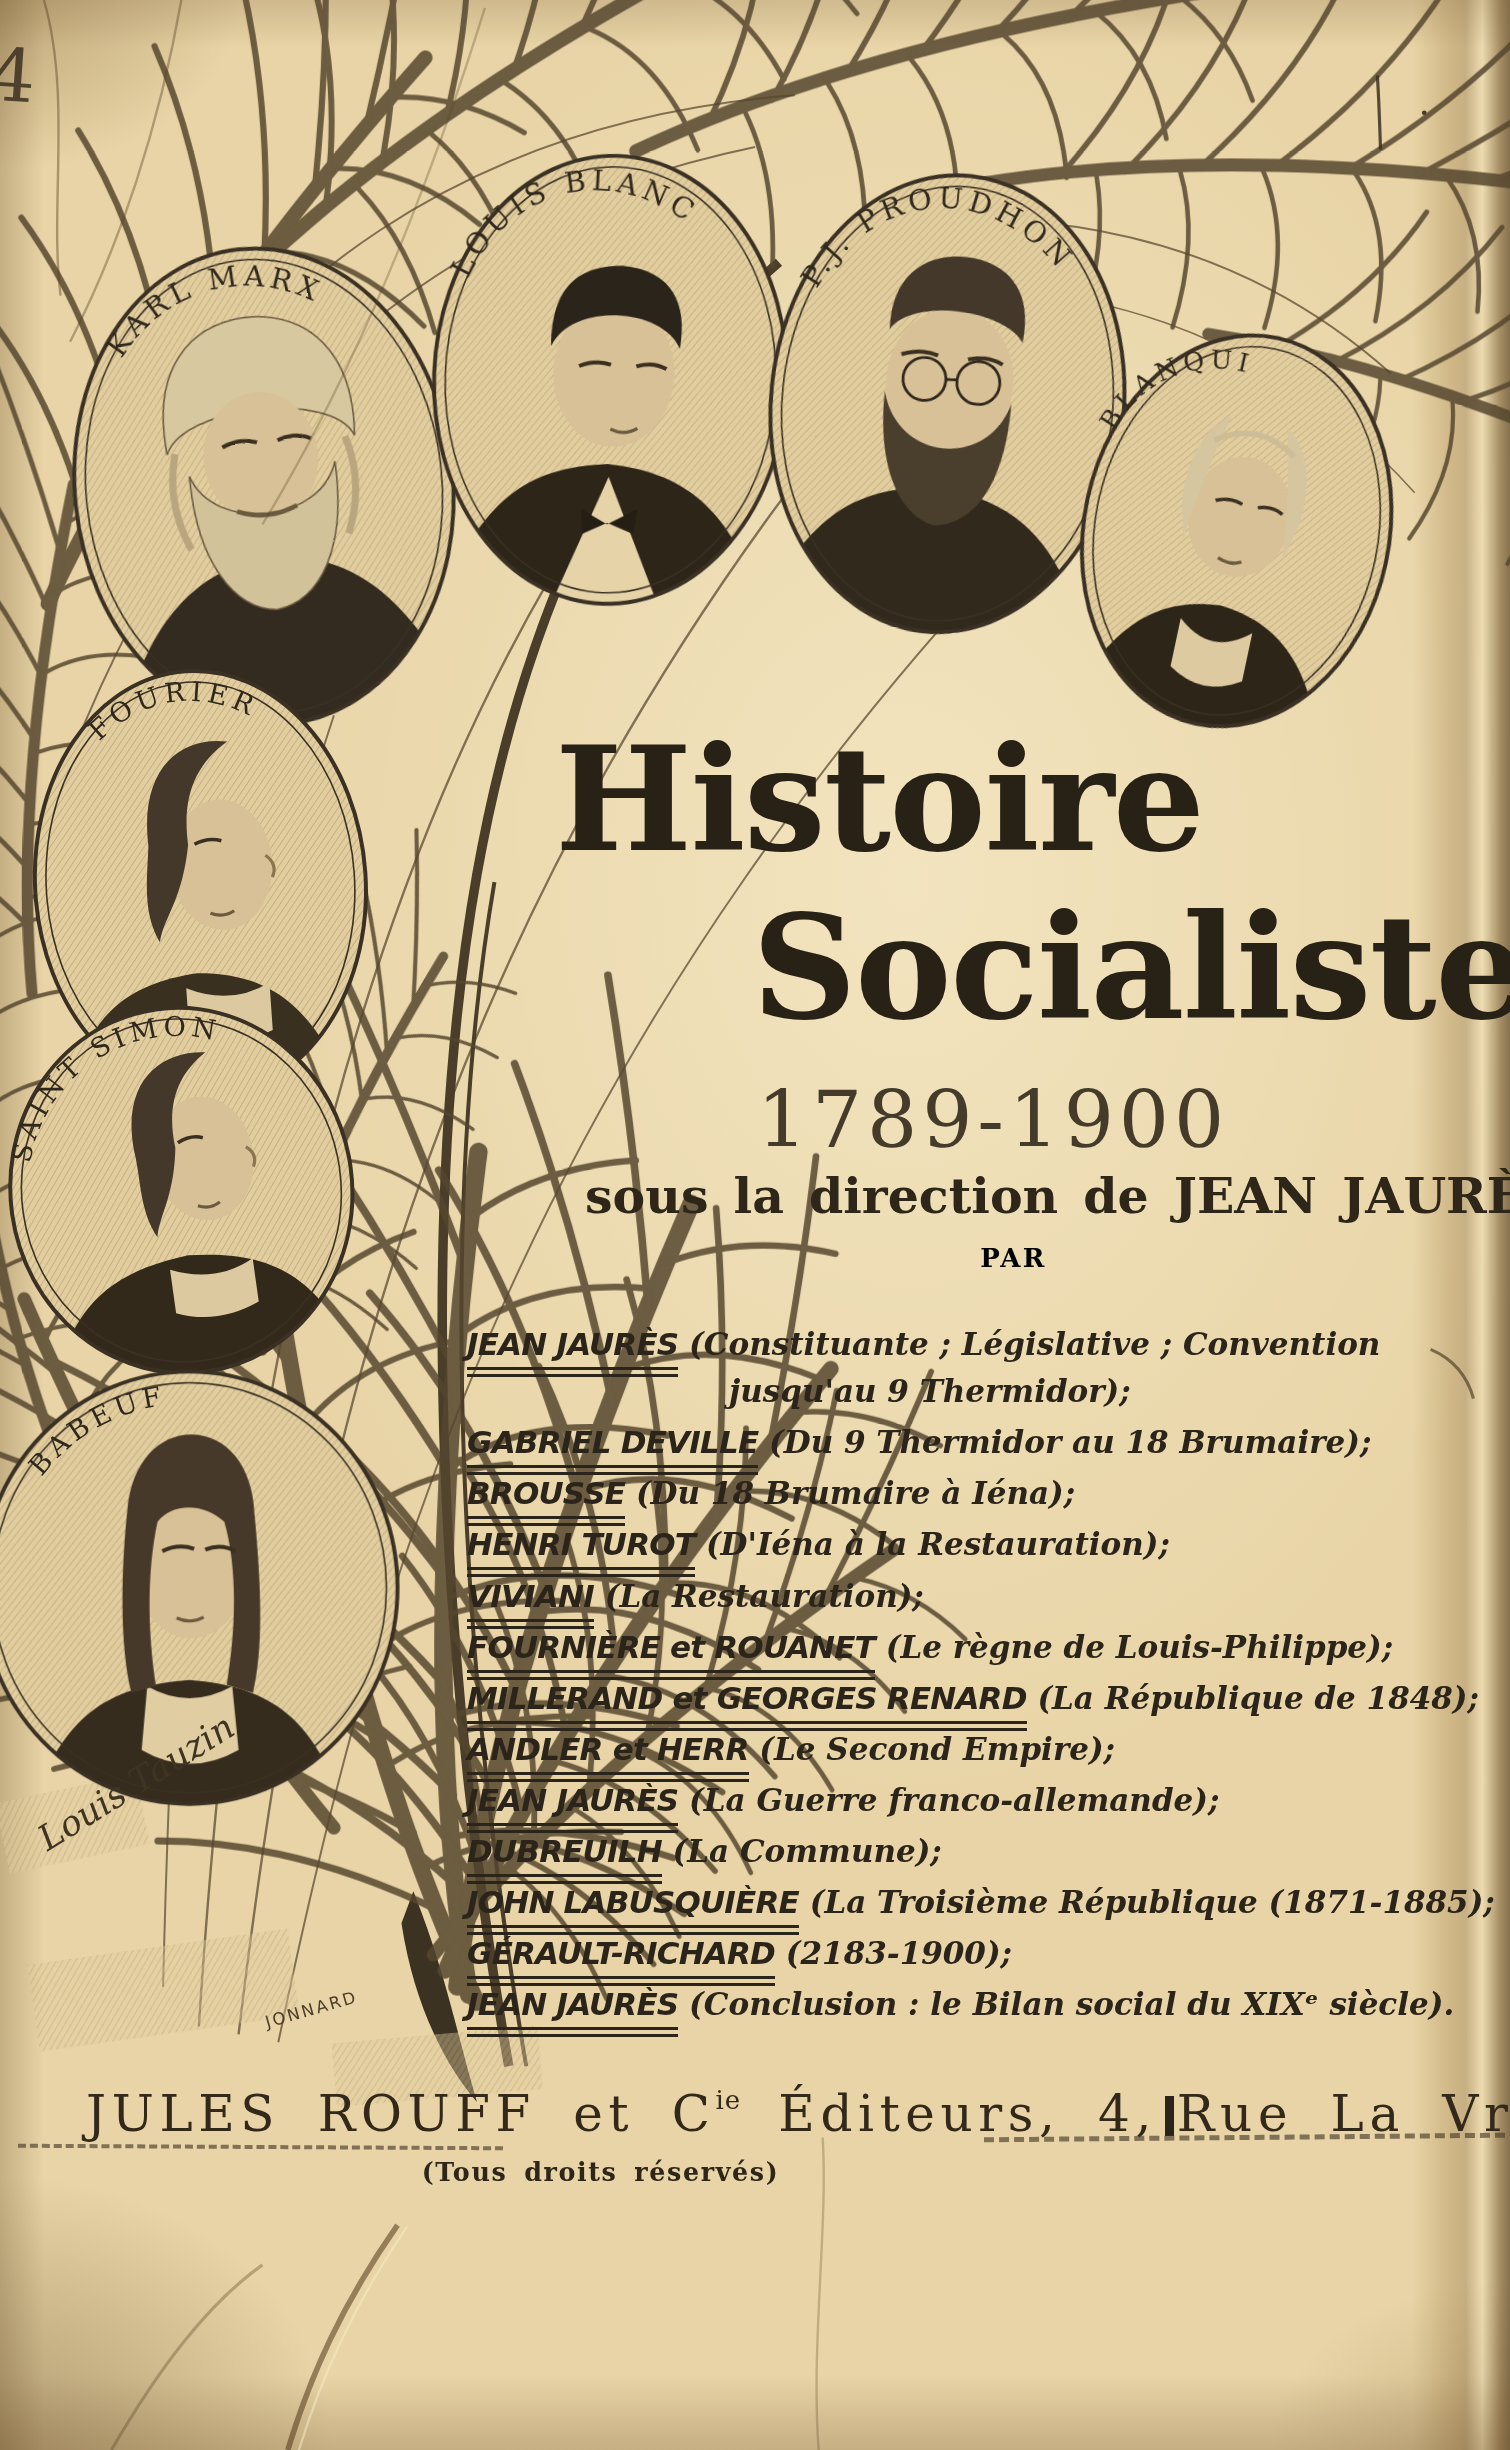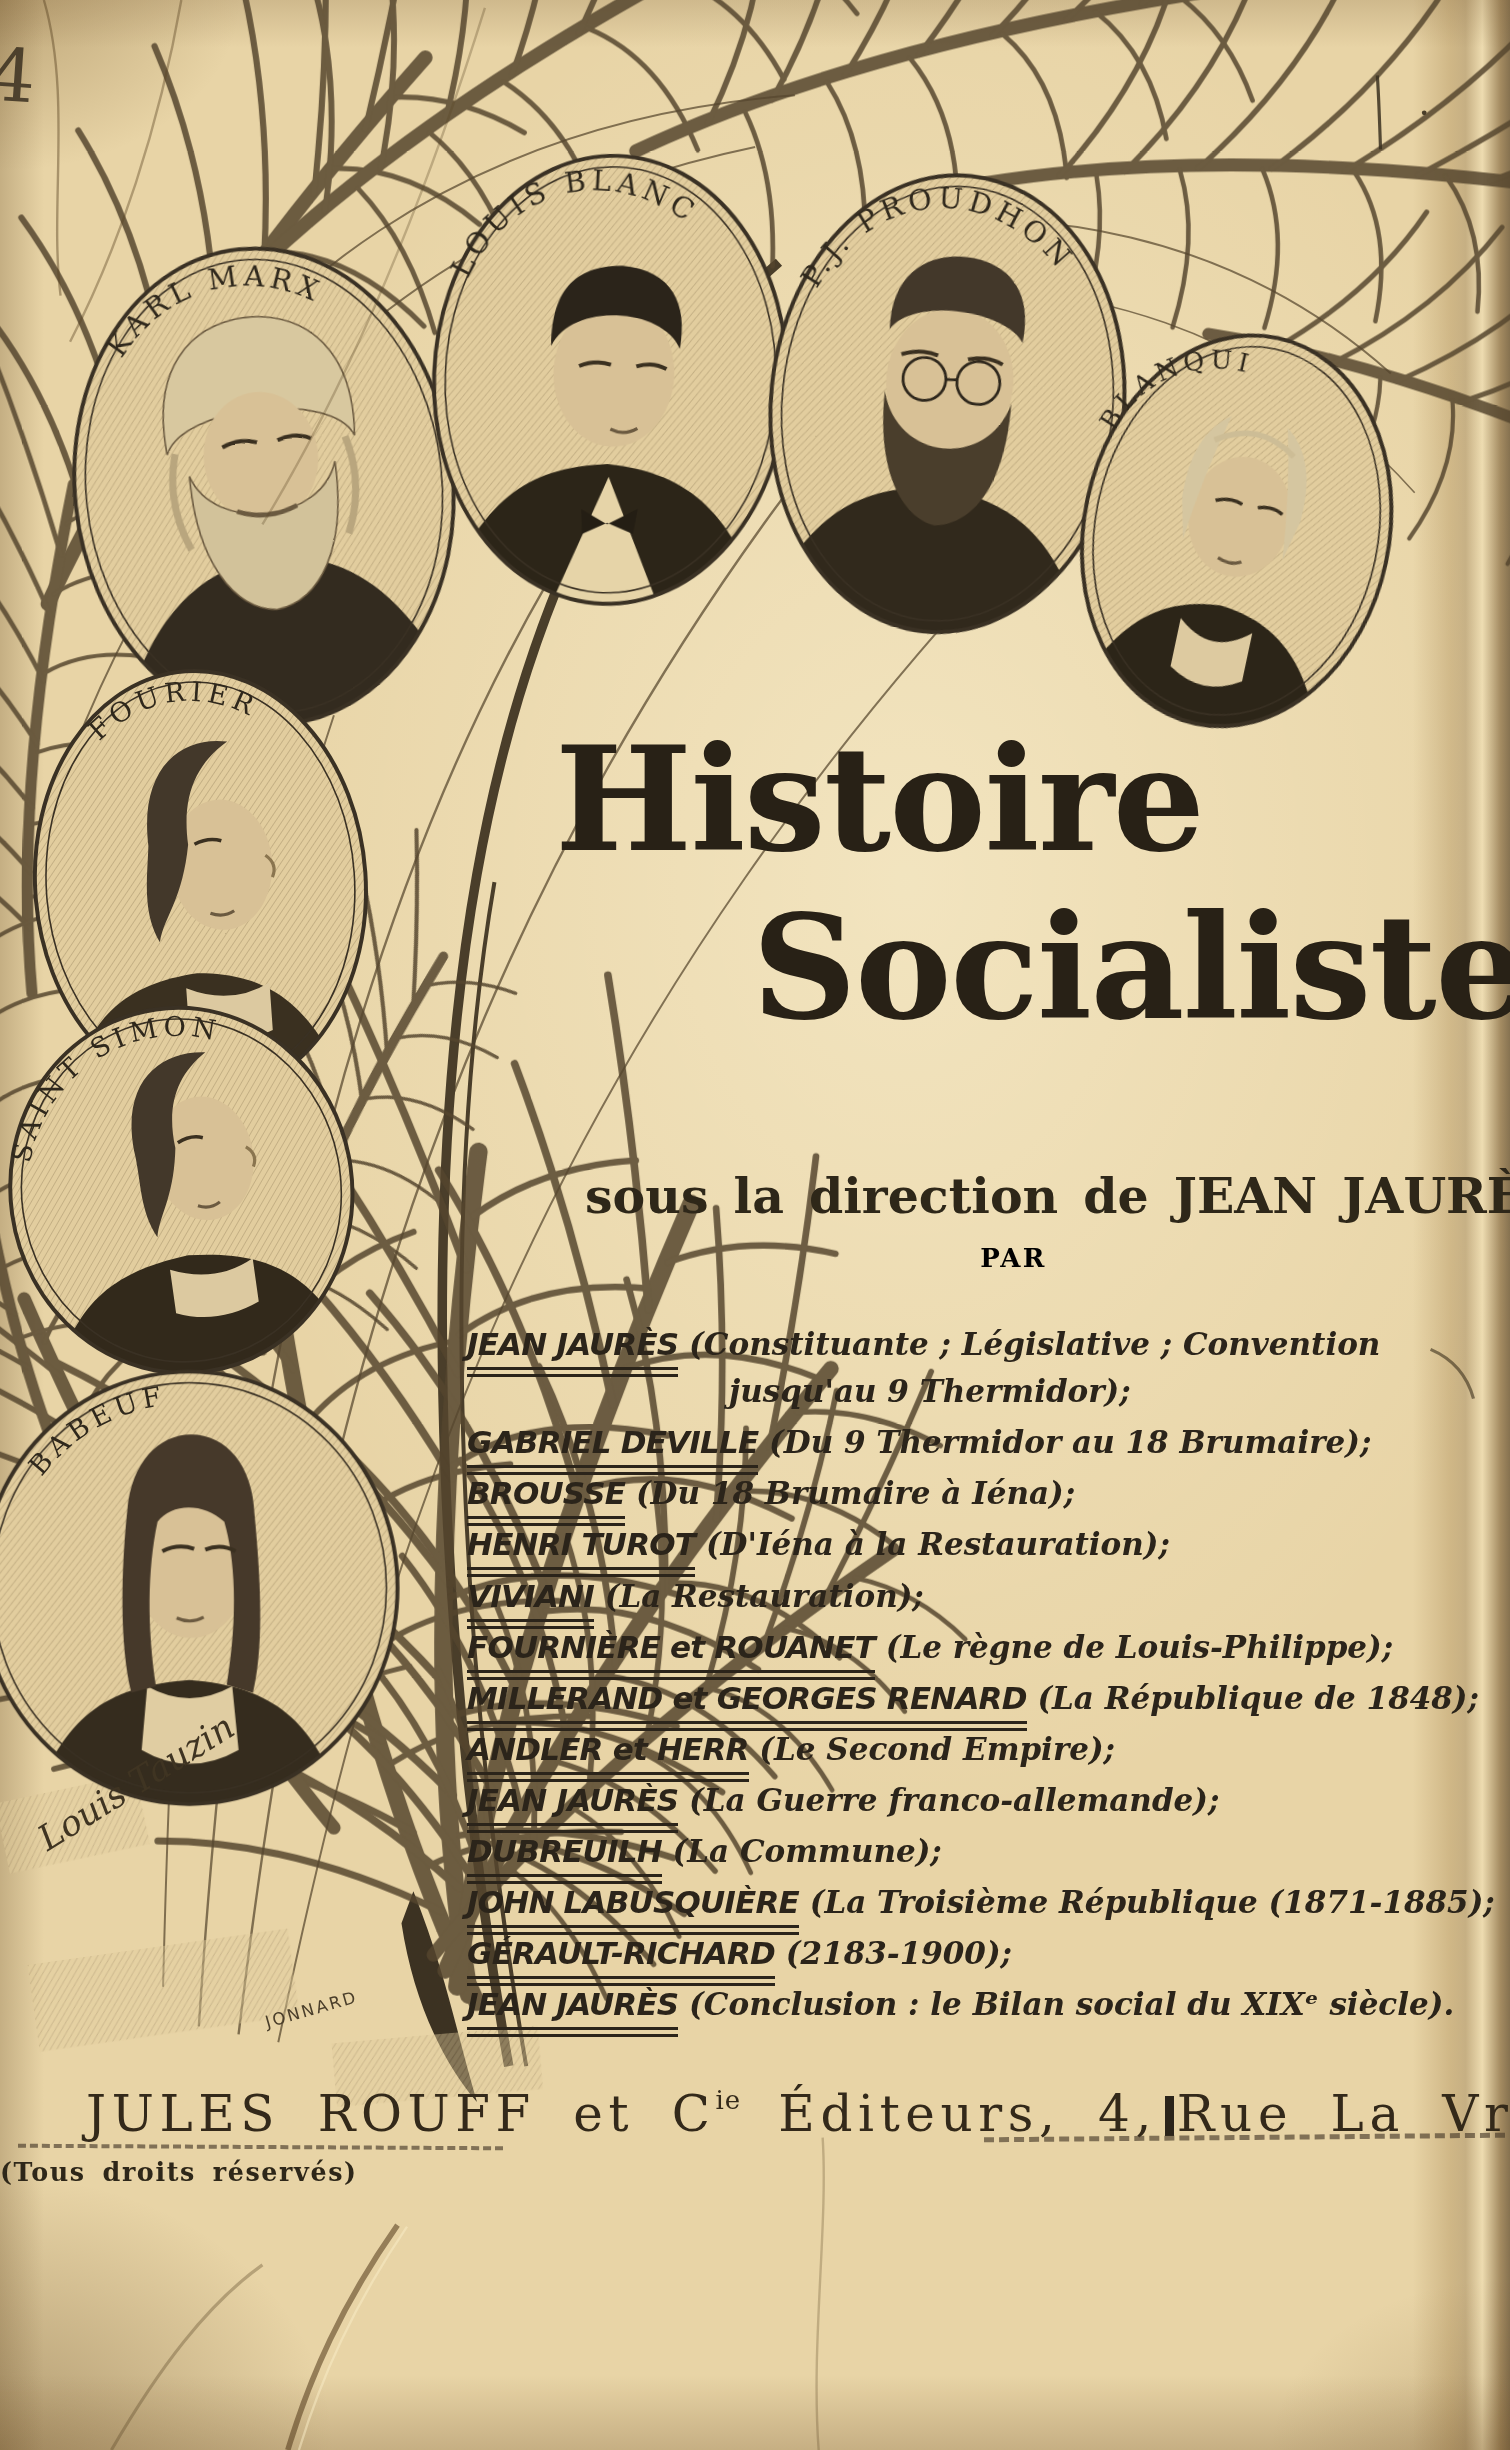--- a/index.html
+++ b/index.html
@@ -44,21 +44,21 @@
   .author-role{font-family:"DejaVu Serif", serif;font-weight:bold;font-style:italic;}
 
   .publisher{left:86px;top:2085px;font-size:50px;color:#33291a;letter-spacing:5.6px;
      word-spacing:16px;}
   .publisher sup{font-size:0.52em;vertical-align:22px;letter-spacing:0.8px;}
   .artifact-bar{display:inline-block;width:8.7px;height:40px;background:#2b241a;
      vertical-align:-4.8px;margin:0 3.2px 0 8px;}
   .rule{position:absolute;z-index:3;border-top:4px dashed #4a3d2b;opacity:.65;}
   .rule.left{left:17.5px;top:2145px;width:485px;transform:rotate(.3deg);}
   .rule.right{left:984px;top:2135px;width:521px;border-top-width:5.6px;transform:rotate(-.5deg);}
-  .rights{left:0;top:2157px;width:1201px;text-align:left;font-size:25.4px;font-weight:bold;
+  .rights{left:0;top:2157px;width:1201px;text-align:center;font-size:25.4px;font-weight:bold;
      color:#2e2719;letter-spacing:1.6px;word-spacing:6.4px;}
 
   svg.engraving{position:absolute;left:0;top:0;z-index:1;pointer-events:none;}
   .plabel{font-family:"DejaVu Serif", serif;fill:#2f281c;letter-spacing:6px;}
 </style>
 </head>
 <body>
 
 <div class="page">
 
@@ -308,20 +308,21 @@
     </g>
   </svg>
 
   <div class="layer-text">
 
     <div class="abs handwritten-num">4</div>
 
     <div class="abs title l1">Histoire</div>
     <div class="abs title l2">Socialiste</div>
 
+    <div class="abs daterange">1789-1900</div>
 
     <div class="abs direction">sous la direction de JEAN JAURÈS</div>
 
     <div class="abs par">PAR</div>
 
     <div class="authors">
   <div class="author-entry"><span class="author-name">JEAN JAURÈS</span><span class="author-role"> (Constituante ; Législative ; Convention jusqu'au 9 Thermidor);</span></div>
 
   <div class="author-entry"><span class="author-name">GABRIEL DEVILLE</span><span class="author-role"> (Du 9 Thermidor au 18 Brumaire);</span></div>
 

